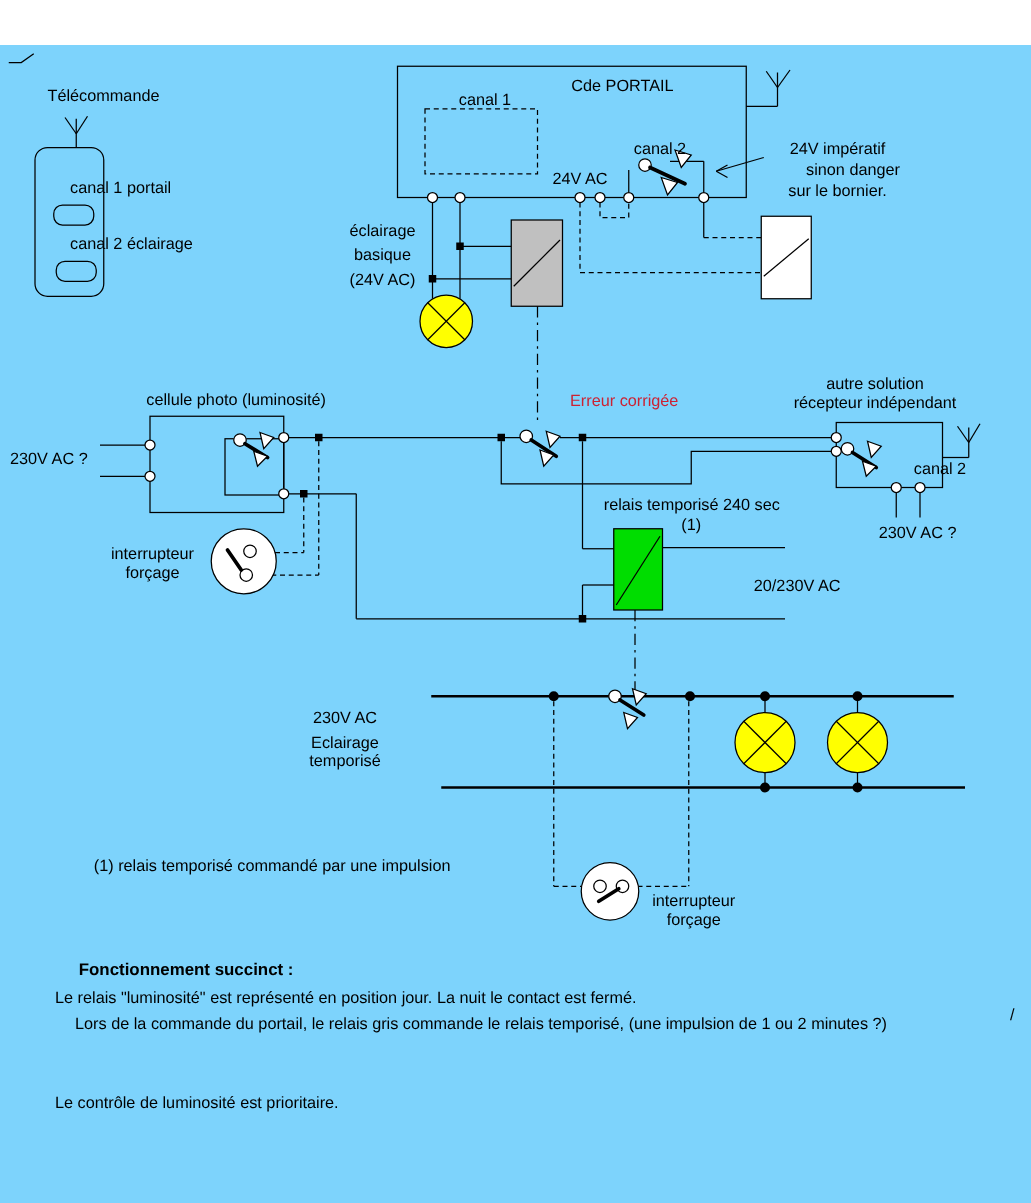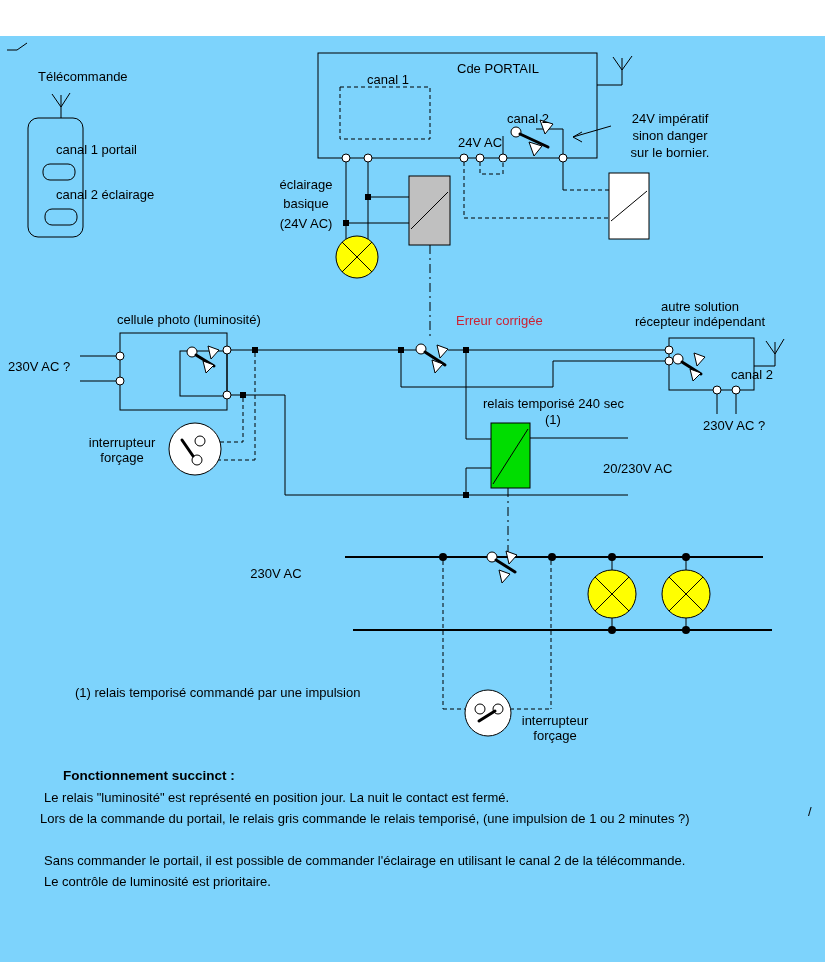--- a/index.html
+++ b/index.html
@@ -229,24 +229,24 @@
     </g>
   </svg>
 
   <div class="t" style="left:38px; top:33px;">Télécommande</div>
   <div class="t" style="left:56px; top:106px;">canal 1 portail</div>
   <div class="t" style="left:56px; top:151px;">canal 2 éclairage</div>
 
   <div class="t" style="left:457px; top:25px;">Cde PORTAIL</div>
   <div class="t" style="left:367px; top:36px;">canal 1</div>
   <div class="t" style="left:507px; top:75px;">canal 2</div>
-  <div class="t" style="left:458px; top:99px;text-align:center;">24V AC</div>
+  <div class="t" style="left:442px; top:99px;text-align:center;">24V AC</div>
 
   <div class="t tc" style="left:620px; top:75px;  width:100px;text-align:center;">24V impératif</div>
-  <div class="t tc" style="left:620px; top:92px;  width:100px;">sinon danger</div>
+  <div class="t tc" style="left:620px; top:92px;  width:100px;text-align:right;">sinon danger</div>
   <div class="t tc" style="left:620px; top:109px; width:100px;">sur le bornier.</div>
 
   <div class="t tc" style="left:274px; top:141px; width:64px;">éclairage</div>
   <div class="t tc" style="left:274px; top:160px; width:64px;">basique</div>
   <div class="t tc" style="left:274px; top:180px; width:64px;">(24V AC)</div>
 
   <div class="t" style="left:117px; top:276px;">cellule photo (luminosité)</div>
   <div class="t" style="left:8px;  top:323px;">230V AC ?</div>
 
   <div class="t tc" style="left:80px; top:399px; width:84px;">interrupteur</div>
@@ -257,28 +257,28 @@
   <div class="t tc" style="left:620px; top:263px; width:160px;text-align:center;">autre solution</div>
   <div class="t tc" style="left:620px; top:278px; width:160px;">récepteur indépendant</div>
   <div class="t" style="left:731px; top:331px;">canal 2</div>
   <div class="t" style="left:703px; top:382px;">230V AC ?</div>
 
   <div class="t" style="left:483px; top:360px;">relais temporisé 240 sec</div>
   <div class="t" style="left:545px; top:376px;">(1)</div>
   <div class="t" style="left:603px; top:425px;">20/230V AC</div>
 
   <div class="t tc" style="left:220px; top:530px; width:112px;">230V AC</div>
+  <div class="t tc" style="left:220px; top:550px; width:112px;">Eclairage temporisé</div>
 
   <div class="t" style="left:75px; top:649px;">(1)  relais temporisé commandé par une impulsion</div>
 
   <div class="t tc" style="left:515px; top:677px; width:80px;">interrupteur</div>
   <div class="t tc" style="left:515px; top:692px; width:80px;">forçage</div>
 
   <div class="t bold" style="left:63px; top:732px;">Fonctionnement succinct :</div>
   <div class="t" style="left:44px; top:754px;">Le relais "luminosité" est représenté en position jour. La nuit le contact est fermé.</div>
-  <div class="t" style="left:40px; top:775px;">Lors de la commande du portail, le relais gris commande le relais temporisé, (une impulsion de 1 ou 2 minutes ?)</div>
-  <div class="t" style="left:44px; top:817px;">Sans commander le portail, il est possible de commander l'éclairage en utilisant le canal 2 de la télécommande.</div>
+  <div class="t" style="left:60px; top:775px;">Lors de la commande du portail, le relais gris commande le relais temporisé, (une impulsion de 1 ou 2 minutes ?)</div>
   <div class="t" style="left:44px; top:838px;">Le contrôle de luminosité est prioritaire.</div>
   <div class="t" style="left:808px; top:768px;">/</div>
 
   <div class="t" style="left:658px; top:941px;">Géryko 11/05/2017</div>
 
 </div>
 
 </body></html>

